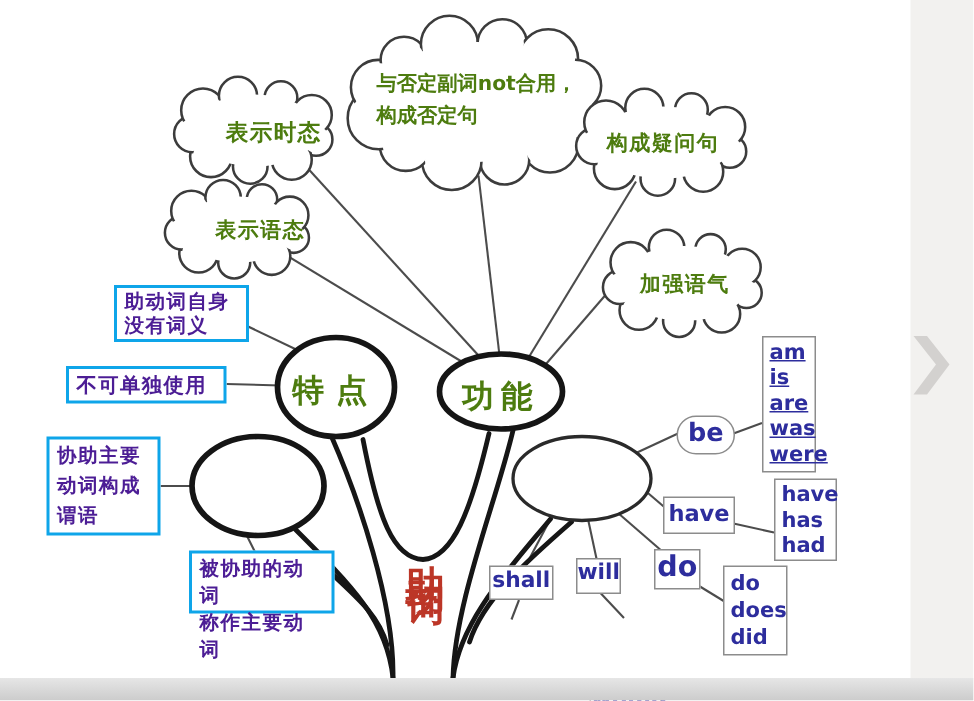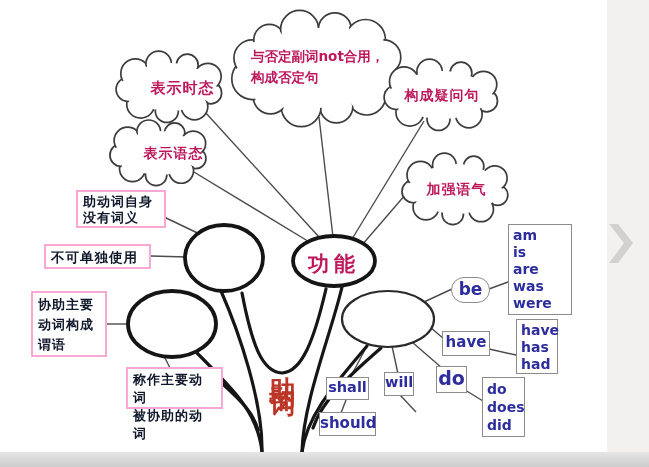--- a/index.html
+++ b/index.html
@@ -3,26 +3,26 @@
 <meta charset="utf-8">
 <style>
   * { box-sizing: border-box; margin: 0; padding: 0; }
   body { background:#fff; }
   .stage {
     position: relative; width: 649px; height: 467px;
     background: #fff; overflow: hidden;
     font-family: "DejaVu Sans", "Liberation Sans", sans-serif;
   }
   svg.layer { position:absolute; left:0; top:0; }
-  .lbl { position:absolute; color:#be185d; font-weight:700; }
+  .lbl { position:absolute; color:#4d7c0f; font-weight:700; }
   .cloud-lbl { font-size:14px; text-align:center; letter-spacing:1px; }
   .node-lbl { font-size:21px; text-align:center; }
   .cbox {
-    position:absolute; border:2px solid #f9a8d4; background:#fff;
-    color:#0f172a; font-weight:700; font-size:13px; line-height:16px;
+    position:absolute; border:2px solid #0ea5e9; background:#fff;
+    color:#4c1d95; font-weight:700; font-size:13px; line-height:16px;
     padding:2px 5px; letter-spacing:1px;
   }
   .vbox {
     position:absolute; border:1.5px solid #8c8c8c; background:#fff;
     color:#2d2d9d; font-weight:700; text-align:center; font-size:15px;
   }
   .vbox.multi { text-align:left; padding:2px 0 0 4px; font-size:14px; line-height:17px; }
   .root-lbl {
     position:absolute; color:#bc3627; font-weight:700; font-size:26px;
     writing-mode: vertical-rl; text-orientation: upright; letter-spacing:7px;
@@ -194,58 +194,58 @@
 
   <div class="lbl cloud-lbl" style="left:118px;top:79px;width:105px;font-size:15px;padding-left:24px;">表示时态</div>
   <div class="lbl cloud-lbl" style="left:121px;top:145px;width:105px;">表示语态</div>
   <div class="lbl" style="left:251px;top:46px;width:160px;font-size:13.5px;line-height:21px;">
     <div>与否定副词not合用，</div>
     <div>构成否定句</div>
   </div>
   <div class="lbl cloud-lbl" style="left:409px;top:181px;width:95px;">加强语气</div>
   <div class="lbl cloud-lbl" style="left:392px;top:87px;width:100px;">构成疑问句</div>
 
+  <div class="lbl node-lbl" style="left:172px;top:246px;width:104px;letter-spacing:8px;">特点</div>
   <div class="lbl node-lbl" style="left:286px;top:250px;width:96px;letter-spacing:5px;">功能</div>
 
   <div class="cbox" style="left:76px;top:190px;width:90px;height:38px;">
     <div>助动词自身</div>
     <div>没有词义</div>
   </div>
   <div class="cbox" style="left:44px;top:244px;width:107px;height:25px;font-size:13.5px;line-height:18px;">不可单独使用</div>
   <div class="cbox" style="left:31px;top:291px;width:76px;height:66px;line-height:20px;">
     <div>协助主要</div>
     <div>动词构成</div>
     <div>谓语</div>
   </div>
   <div class="cbox" style="left:126px;top:367px;width:97px;height:42px;line-height:18px;">
+    <div>被协助的动词</div>
     <div>称作主要动词</div>
-    <div>被协助的动词</div>
   </div>
 
   <div class="root-lbl" style="left:266px;top:356px;height:100px;">助动词</div>
 
   <div class="vbox" style="left:451px;top:277px;width:39px;height:26px;font-size:17px;line-height:22px;border-radius:13px;">be</div>
-  <div class="vbox multi" style="left:508px;top:224px;width:64px;height:91px;">
+  <div class="vbox multi" style="left:508px;top:224px;width:36px;height:91px;text-decoration:underline;">
     <div>am</div>
     <div>is</div>
     <div>are</div>
     <div>was</div>
     <div>were</div>
   </div>
   <div class="vbox" style="left:442px;top:331px;width:48px;height:25px;line-height:21px;">have</div>
   <div class="vbox multi" style="left:516px;top:319px;width:42px;height:55px;">
     <div>have</div>
     <div>has</div>
     <div>had</div>
   </div>
   <div class="vbox" style="left:436px;top:366px;width:31px;height:27px;font-size:19px;line-height:23px;">do</div>
   <div class="vbox multi" style="left:482px;top:377px;width:43px;height:60px;line-height:18px;">
     <div>do</div>
     <div>does</div>
     <div>did</div>
   </div>
   <div class="vbox" style="left:326px;top:377px;width:43px;height:23px;font-size:14.5px;line-height:19px;">shall</div>
   <div class="vbox" style="left:384px;top:372px;width:30px;height:24px;font-size:14.5px;line-height:18px;">will</div>
-  <div class="vbox" style="left:319px;top:412px;width:57px;height:24px;line-height:20px;">should</div>
   <div class="vbox" style="left:393px;top:410px;width:48px;height:24px;line-height:20px;margin-top:44px;">would</div>
 
   <div class="bottom-band"></div>
 </div>
 
 </body></html>

